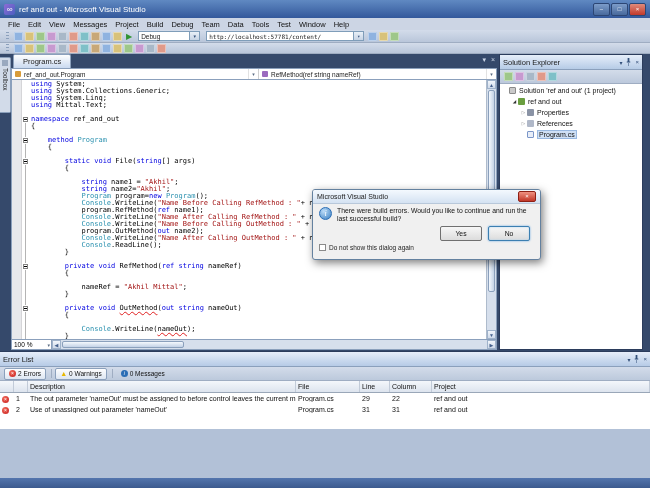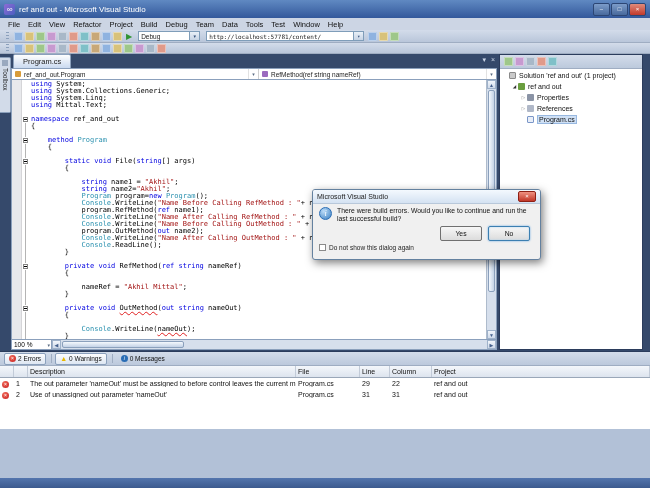--- a/index.html
+++ b/index.html
@@ -164,21 +164,21 @@
       <span class="win-btn">–</span>
       <span class="win-btn">□</span>
       <span class="win-btn close">×</span>
     </span>
   </div>
 
   <div class="menubar" id="menubar">
       <span class="menu-item">File</span>
       <span class="menu-item">Edit</span>
       <span class="menu-item">View</span>
-      <span class="menu-item">Refactor</span>
+      <span class="menu-item">Messages</span>
       <span class="menu-item">Project</span>
       <span class="menu-item">Build</span>
       <span class="menu-item">Debug</span>
       <span class="menu-item">Team</span>
       <span class="menu-item">Data</span>
       <span class="menu-item">Tools</span>
       <span class="menu-item">Test</span>
       <span class="menu-item">Window</span>
       <span class="menu-item">Help</span>
     </div>
@@ -284,20 +284,30 @@
       </span>
       <span class="hscroll">
         <span class="sarr lf">◀</span>
         <span class="hthumb"></span>
         <span class="sarr rt">▶</span>
       </span>
     </div>
   </div>
 
   <div class="solution-explorer">
+    <div class="panel-title">
+      <span>Solution Explorer</span>
+      <span class="pt-icons">
+        <span>▾</span>
+        <svg width="7" height="8" viewBox="0 0 8 9">
+            <path d="M3 0h2v4h1v1H2V4h1zM3.7 5.5h0.6V9h-0.6z" fill="#33507a"></path>
+          </svg>
+        <span>×</span>
+      </span>
+    </div>
     <div class="se-toolbar" id="se-toolbar">
         <span class="tb-icon" style="background: rgb(158, 199, 138);"></span>
         <span class="tb-icon" style="background: rgb(199, 154, 208);"></span>
         <span class="tb-icon" style="background: rgb(168, 184, 200);"></span>
         <span class="tb-icon" style="background: rgb(224, 154, 138);"></span>
         <span class="tb-icon" style="background: rgb(127, 192, 200);"></span>
       </div>
     <div class="se-tree" id="se-tree">
         <div class="tree-row" style="padding-left: 2px;">
           <span class="tree-arrow"></span>
@@ -321,20 +331,30 @@
         </div>
         <div class="tree-row selected" style="padding-left: 20px;">
           <span class="tree-arrow"></span>
           <span class="ticon csfile"></span>
           <span class="tlabel">Program.cs</span>
         </div>
       </div>
   </div>
 
   <div class="error-list">
+    <div class="panel-title">
+      <span>Error List</span>
+      <span class="pt-icons">
+        <span>▾</span>
+        <svg width="7" height="8" viewBox="0 0 8 9">
+            <path d="M3 0h2v4h1v1H2V4h1zM3.7 5.5h0.6V9h-0.6z" fill="#33507a"></path>
+          </svg>
+        <span>×</span>
+      </span>
+    </div>
     <div class="el-toolbar" id="el-toolbar">
         <span class="el-filter">
           <span class="err-ico">×</span>
           <span>2 Errors</span>
         </span>
         <span class="el-sep"></span>
         <span class="el-filter">
           <span class="warn-ico">▲</span>
           <span>0 Warnings</span>
         </span>

